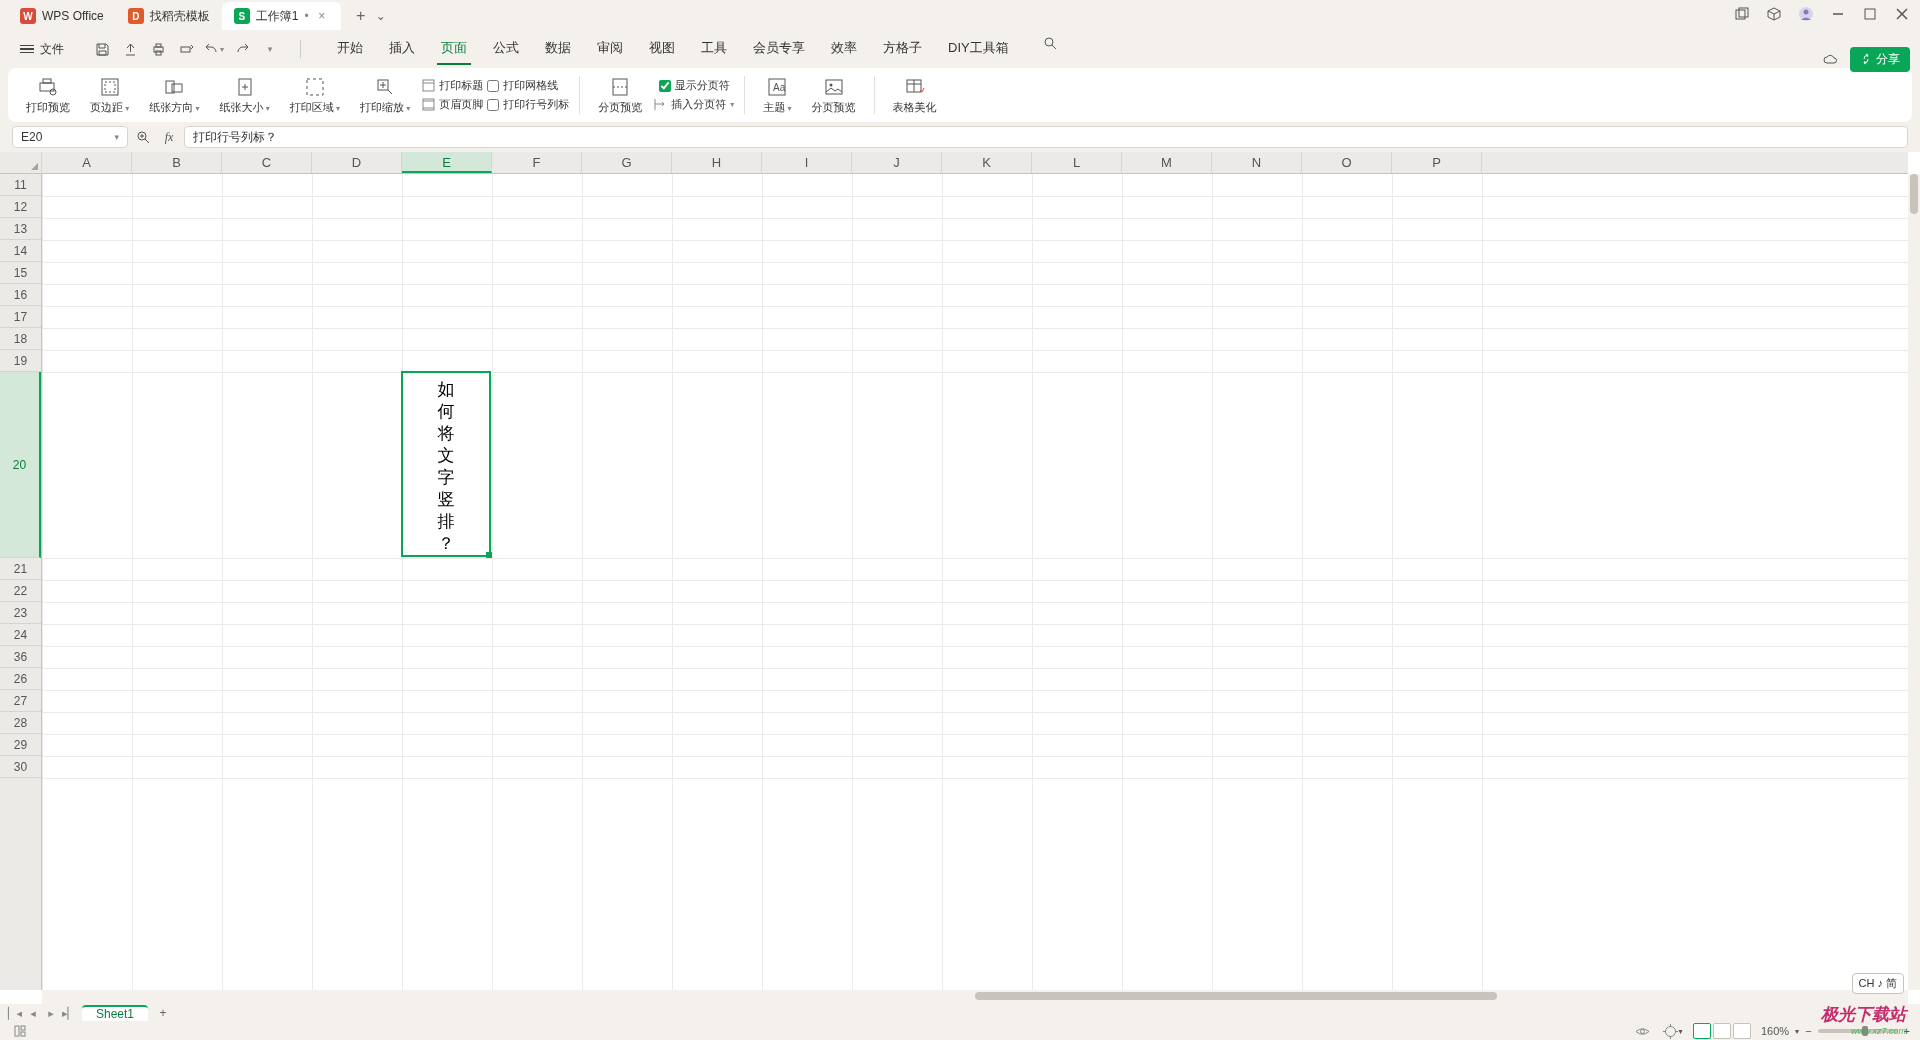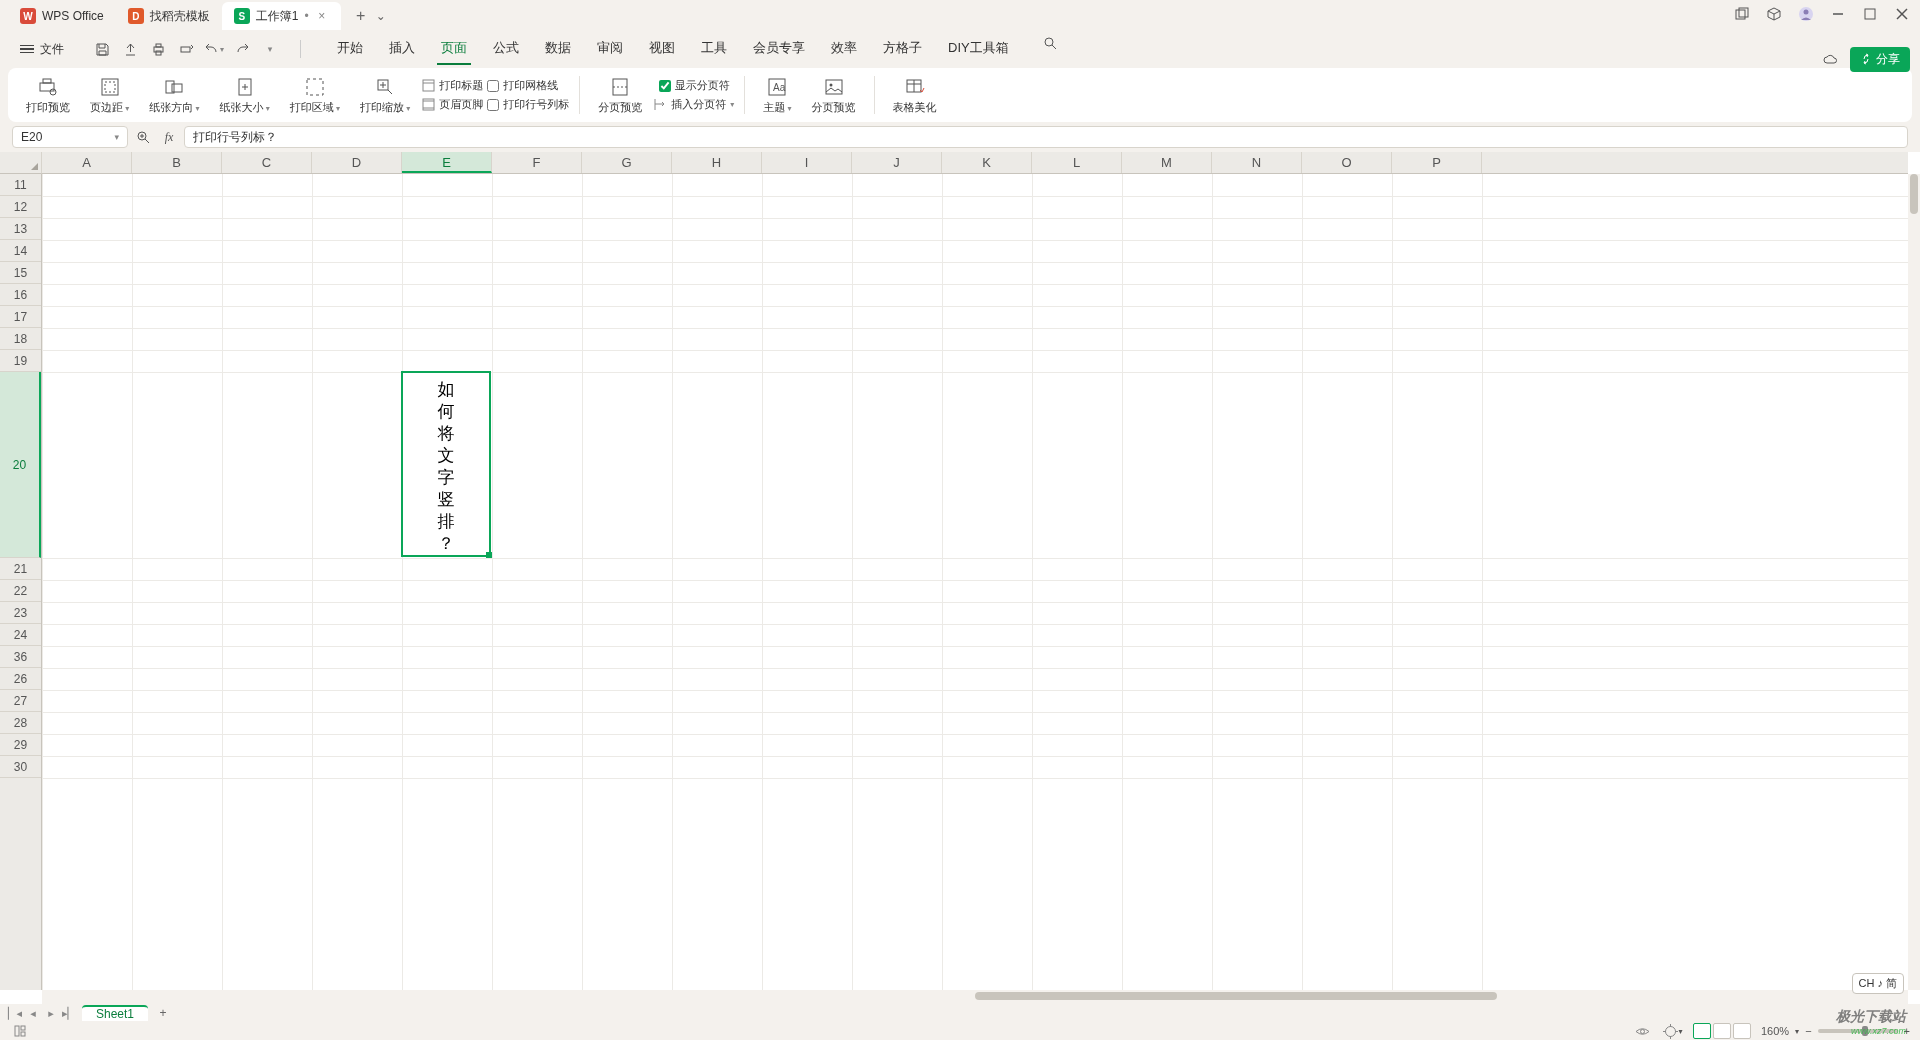--- a/index.html
+++ b/index.html
@@ -91,21 +91,21 @@
 .view-btn { width: 18px; height: 16px; border: 1px solid #c8c4bc; border-radius:2px; cursor: pointer; background:#fff;}
 .zoom { display: flex; align-items: center; gap: 6px; }
 .zoom-track { width: 80px; height: 4px; background: #c8c4bc; border-radius: 2px; position: relative; }
 .zoom-thumb { position: absolute; left: 55%; top: -3px; width: 6px; height: 10px; background: #888; border-radius: 2px; }
 
 
 .ime-badge { position: absolute; right: 16px; bottom: 46px; background: #fff; border: 1px solid #c8c4bc; border-radius: 4px; padding: 2px 6px; font-size: 11px; display:flex; gap:4px; align-items:center;}
 
 
 .watermark { position: absolute; right: 14px; bottom: 4px; font-size: 11px; color: #1a9de0; font-style: italic; pointer-events:none; opacity:0.9;}
-.watermark .big{font-size:14px; font-weight:bold; color:#737373;}
+.watermark .big{font-size:17px; font-weight:bold; color:#be185d;}
 .watermark .url{font-size:9px; color:#3ab54a; display:block; text-align:right;}
 
 svg { display:block; }
 </style>
 </head>
 <body>
 
 <div class="titlebar">
   <div class="tabs">
     <div class="tab">

